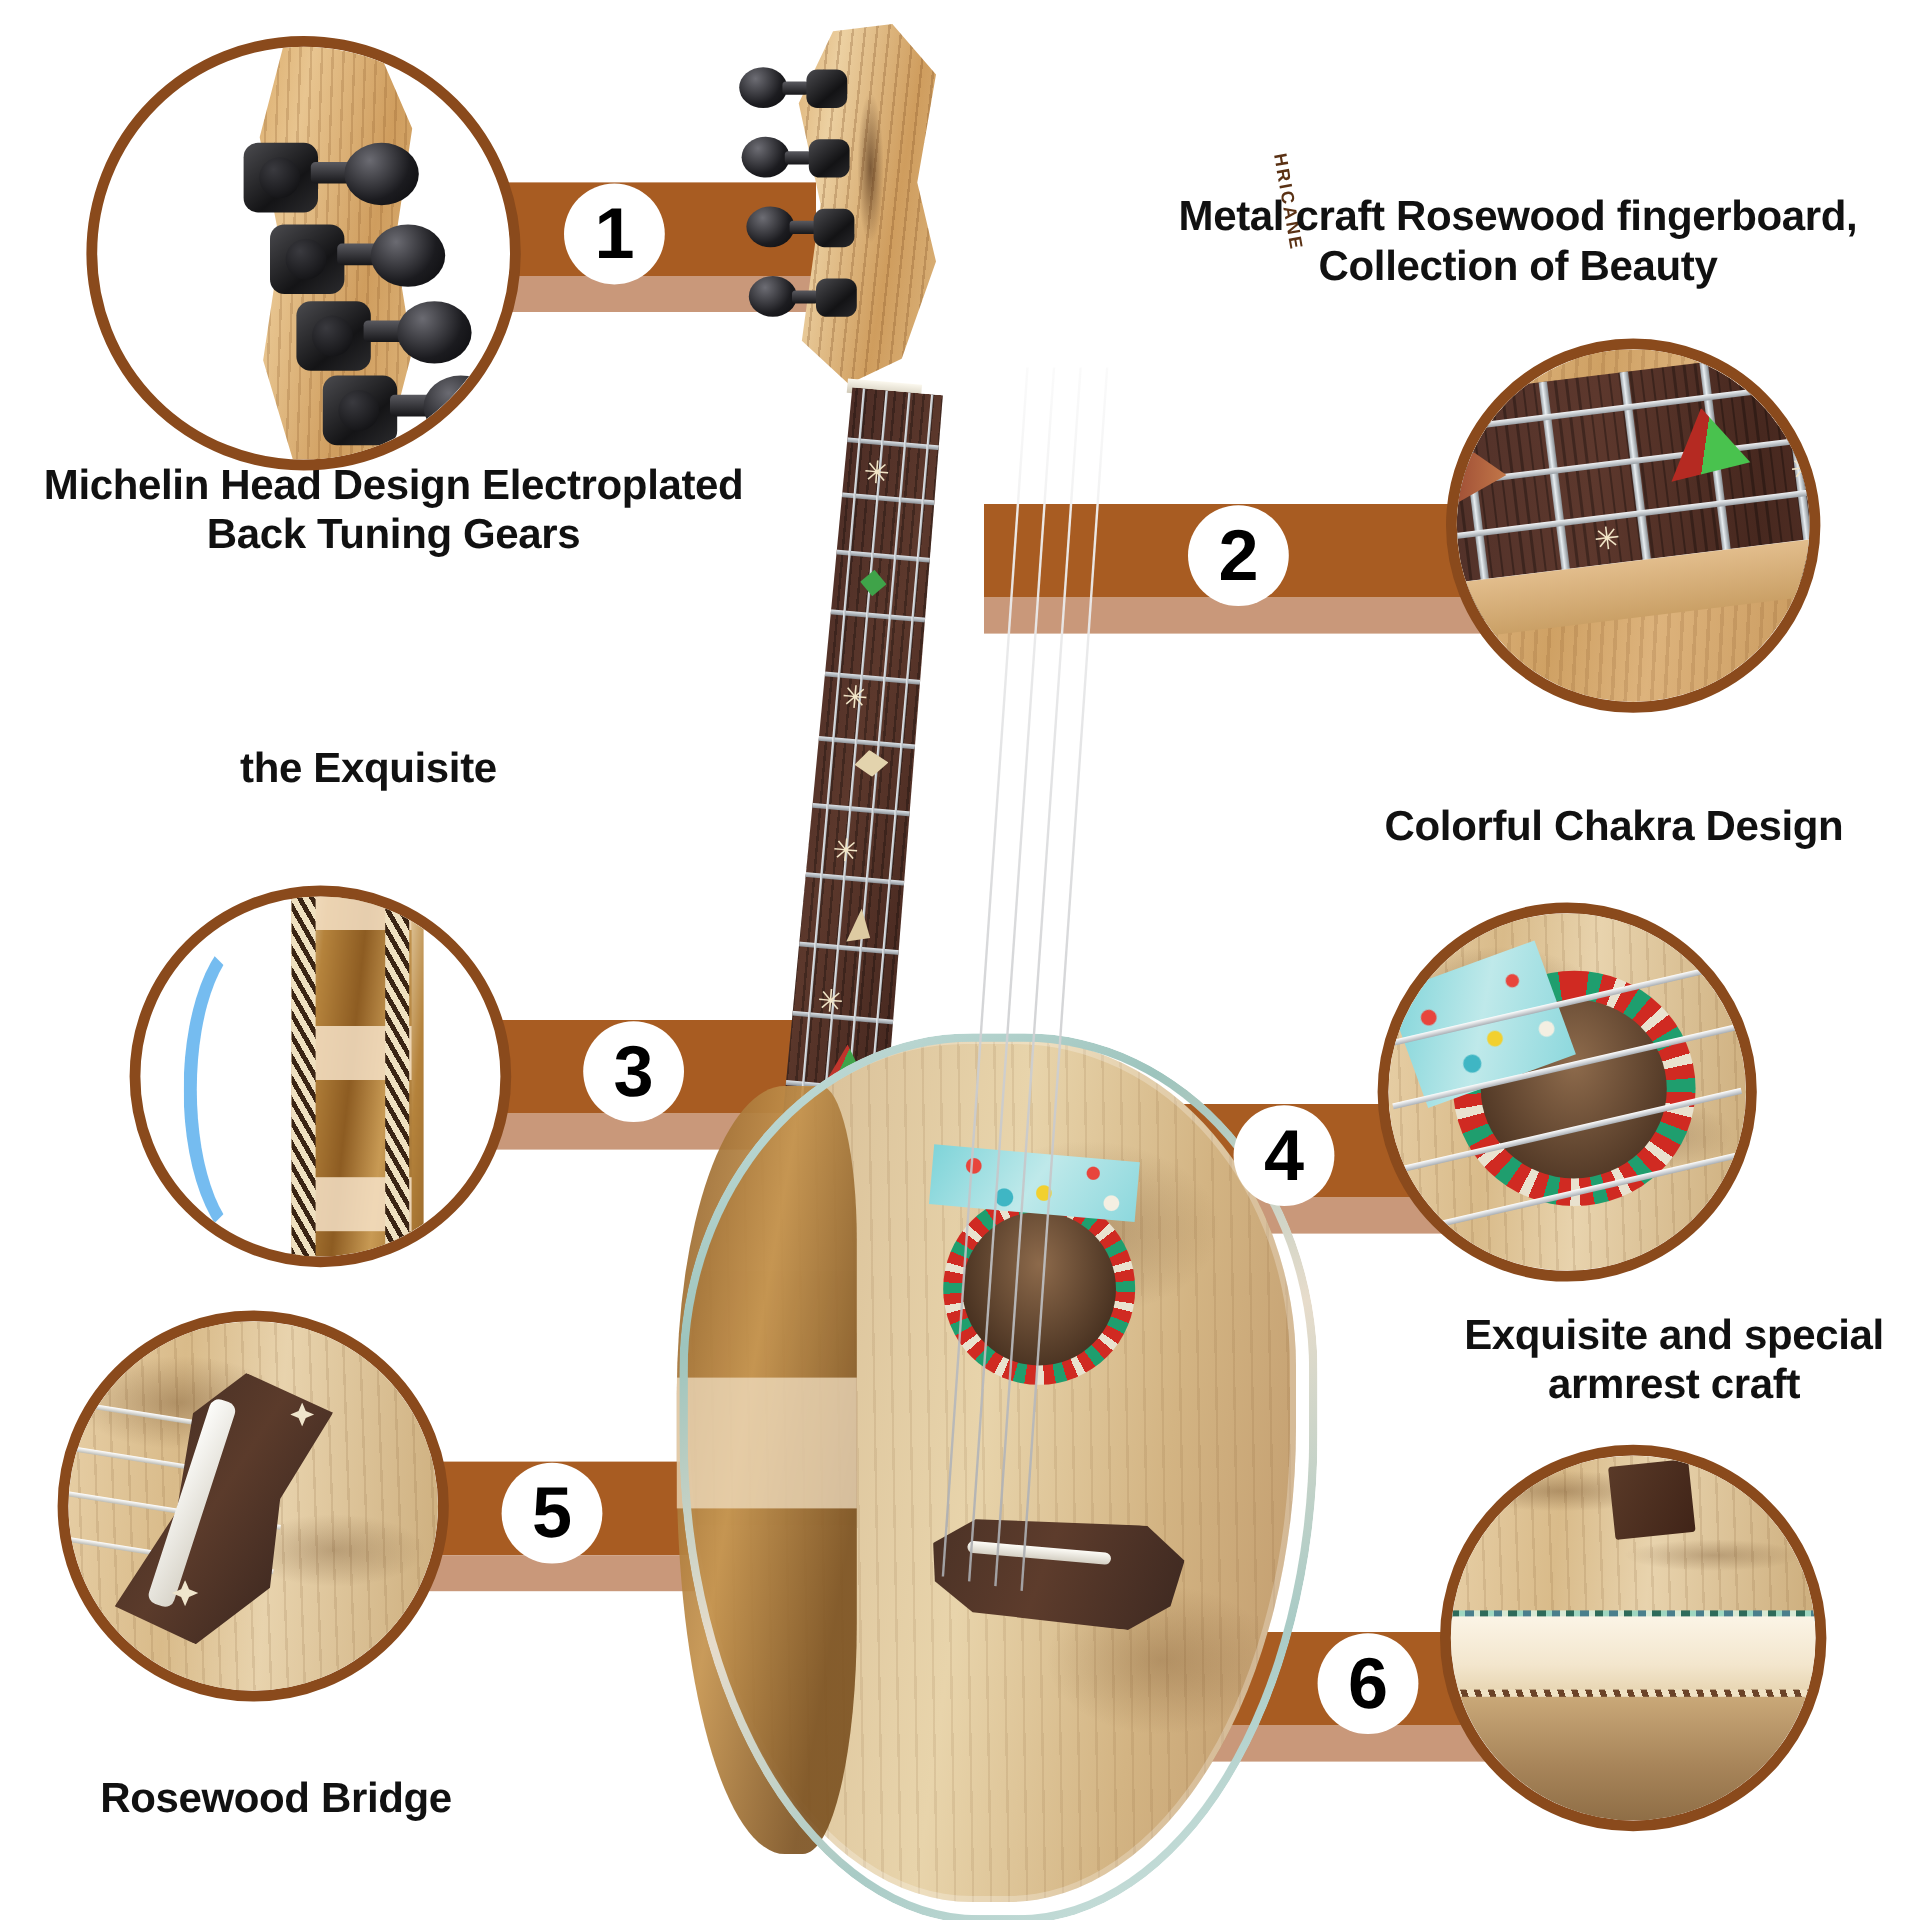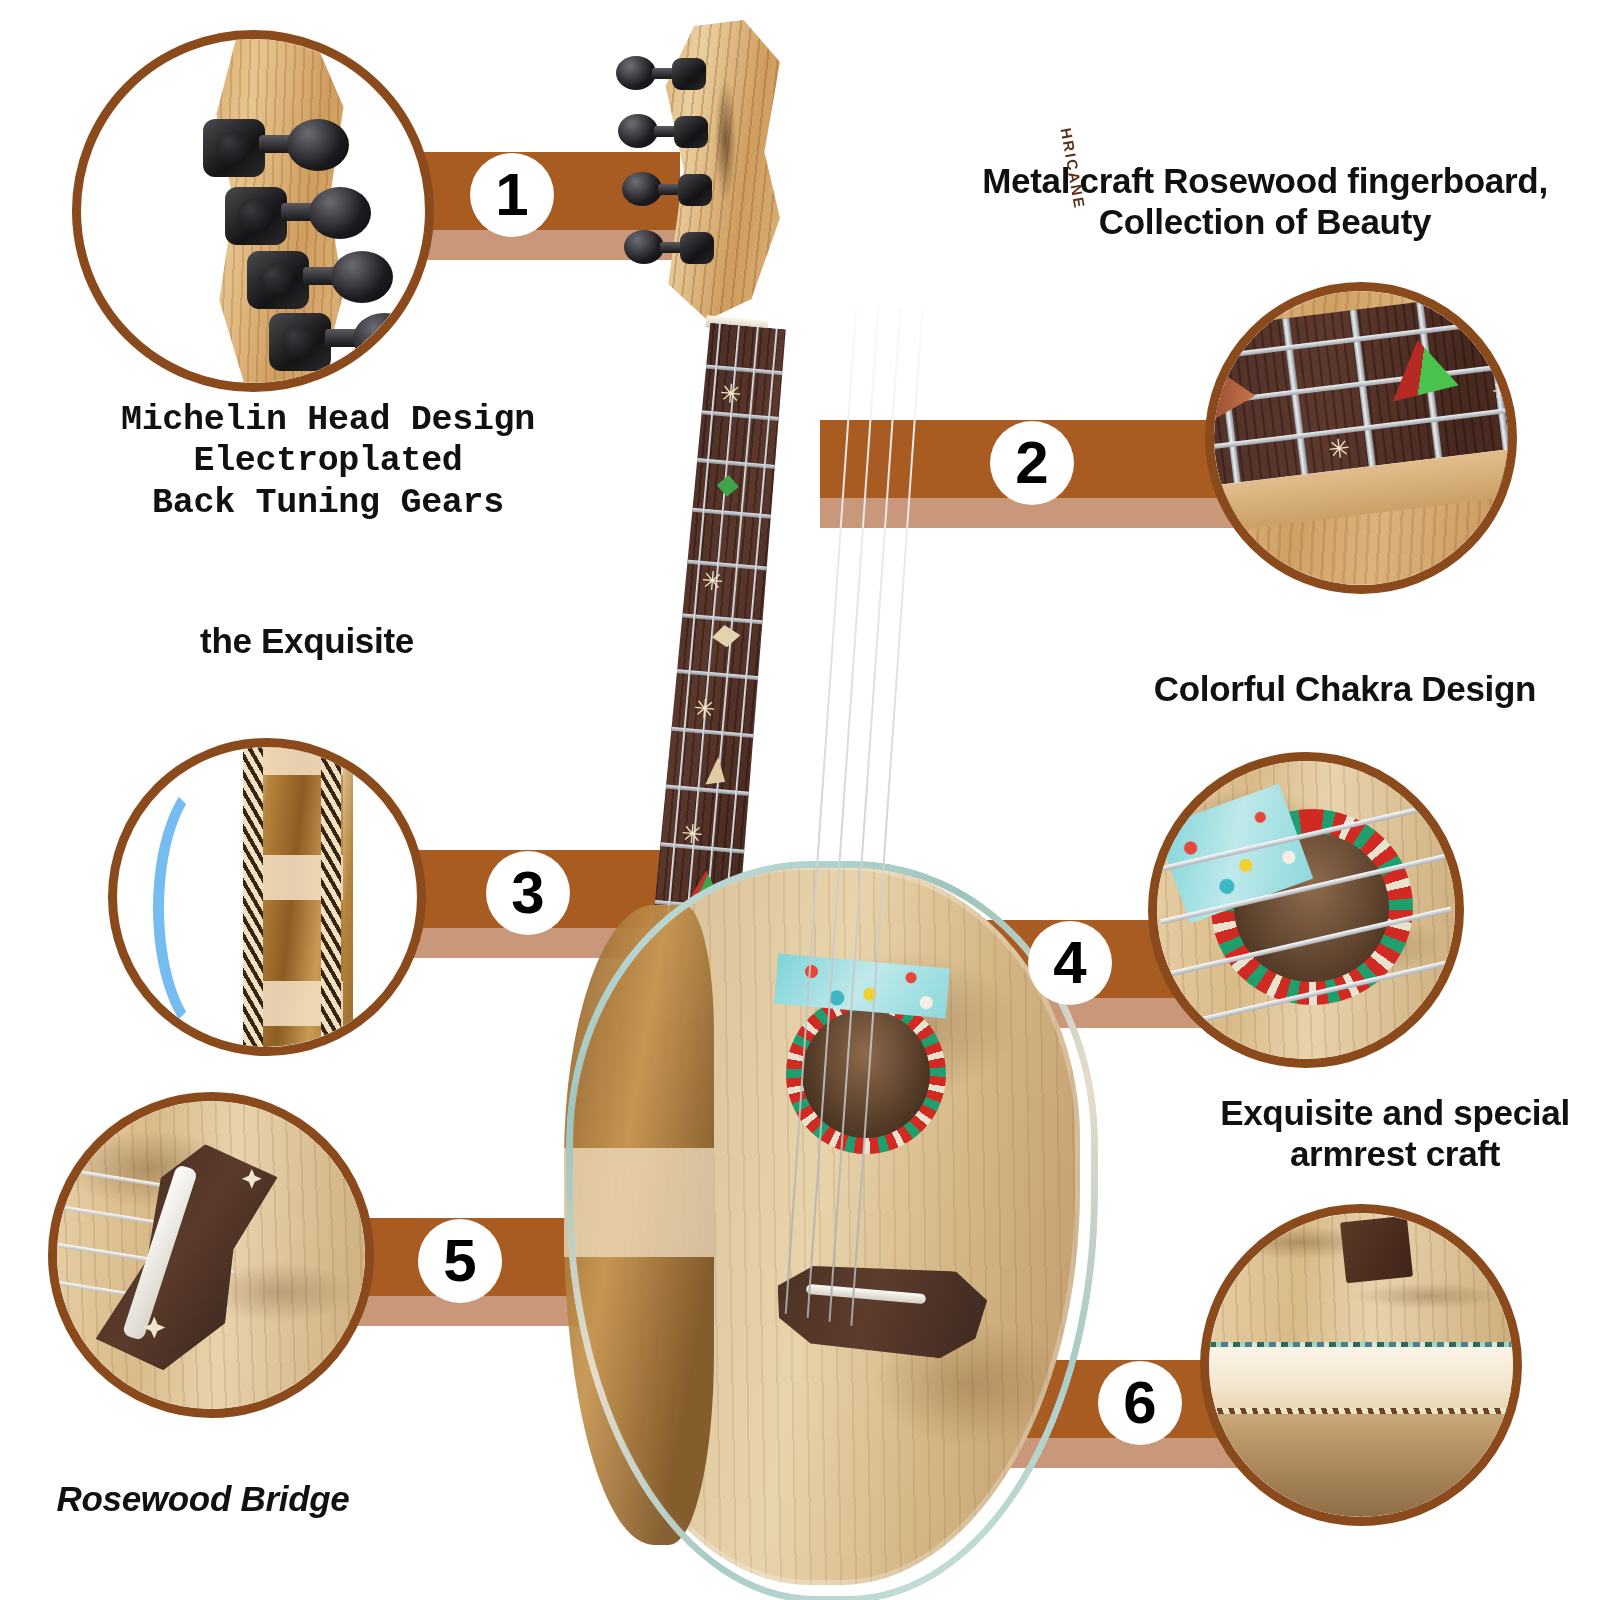--- a/index.html
+++ b/index.html
@@ -424,39 +424,39 @@
   <div class="num" style="left:1028px;top:921px;">
       <span>4</span>
     </div>
   <div class="num" style="left:418px;top:1219px;">
       <span>5</span>
     </div>
   <div class="num" style="left:1098px;top:1361px;">
       <span>6</span>
     </div>
 
-  <div class="callout" style="left:28px;top:400px;width:600px;font-family:Liberation Mono, monospace;">
+  <div class="callout" style="left:28px;top:384px;width:600px;">
     <div>Michelin Head Design Electroplated</div>
     <div>Back Tuning Gears</div>
   </div>
 
   <div class="callout" style="left:950px;top:160px;width:630px;">
     <div>Metal craft Rosewood fingerboard,</div>
     <div>Collection of Beauty</div>
   </div>
 
   <div class="callout" style="left:52px;top:620px;width:510px;">
     <div>the Exquisite</div>
   </div>
 
   <div class="callout" style="left:1105px;top:668px;width:480px;">
     <div>Colorful Chakra Design</div>
   </div>
 
-  <div class="callout" style="left:8px;top:1478px;width:390px;font-style:italic;">
+  <div class="callout" style="left:35px;top:1478px;width:390px;">
     <div>Rosewood Bridge</div>
   </div>
 
   <div class="callout" style="left:1190px;top:1092px;width:410px;">
     <div>Exquisite and special</div>
     <div>armrest craft</div>
   </div>
 
 </div>
 

